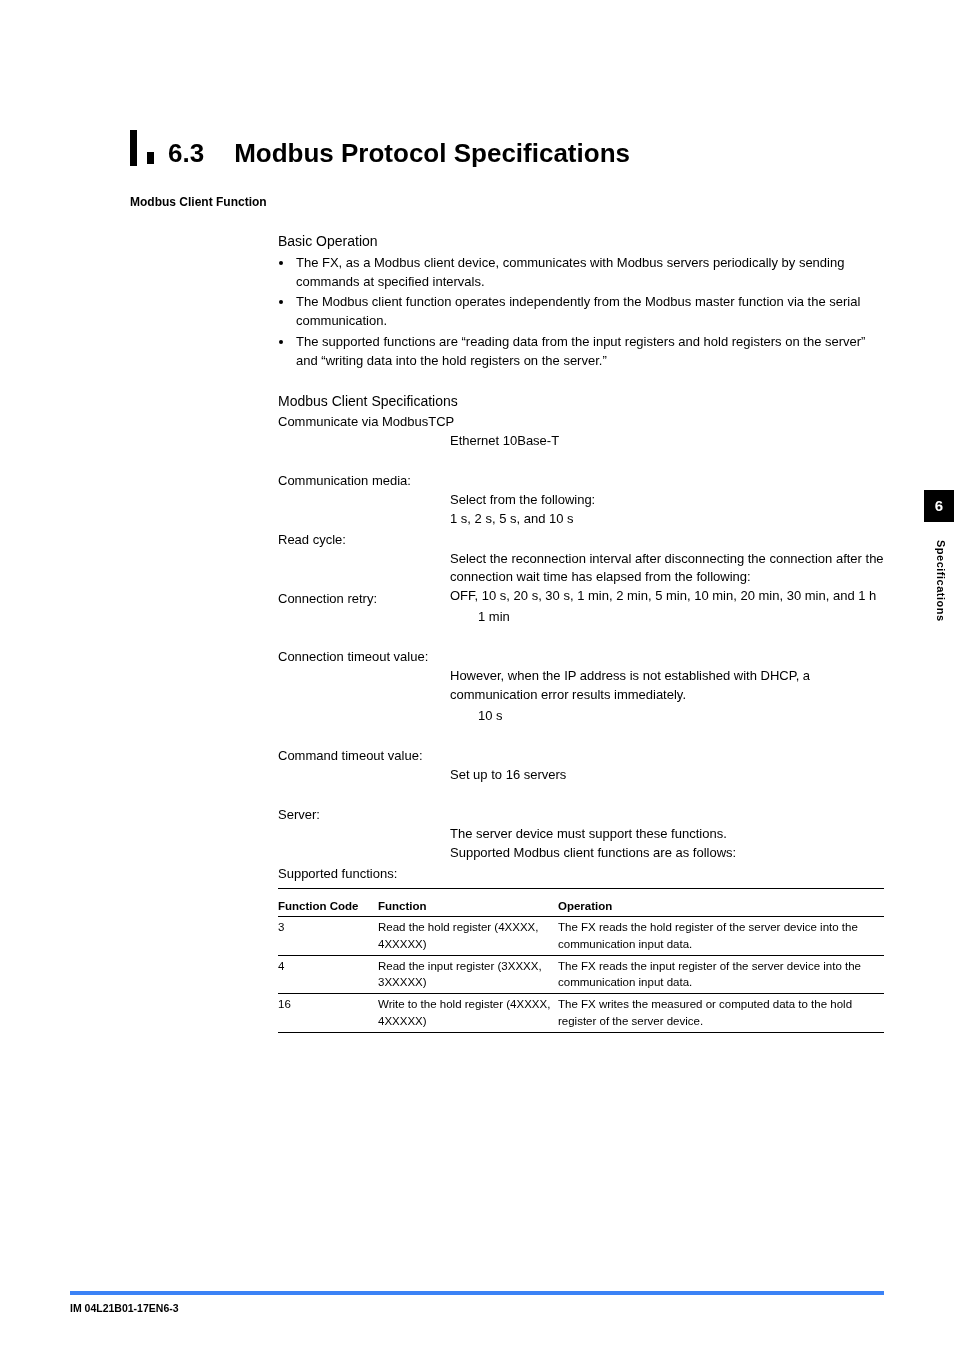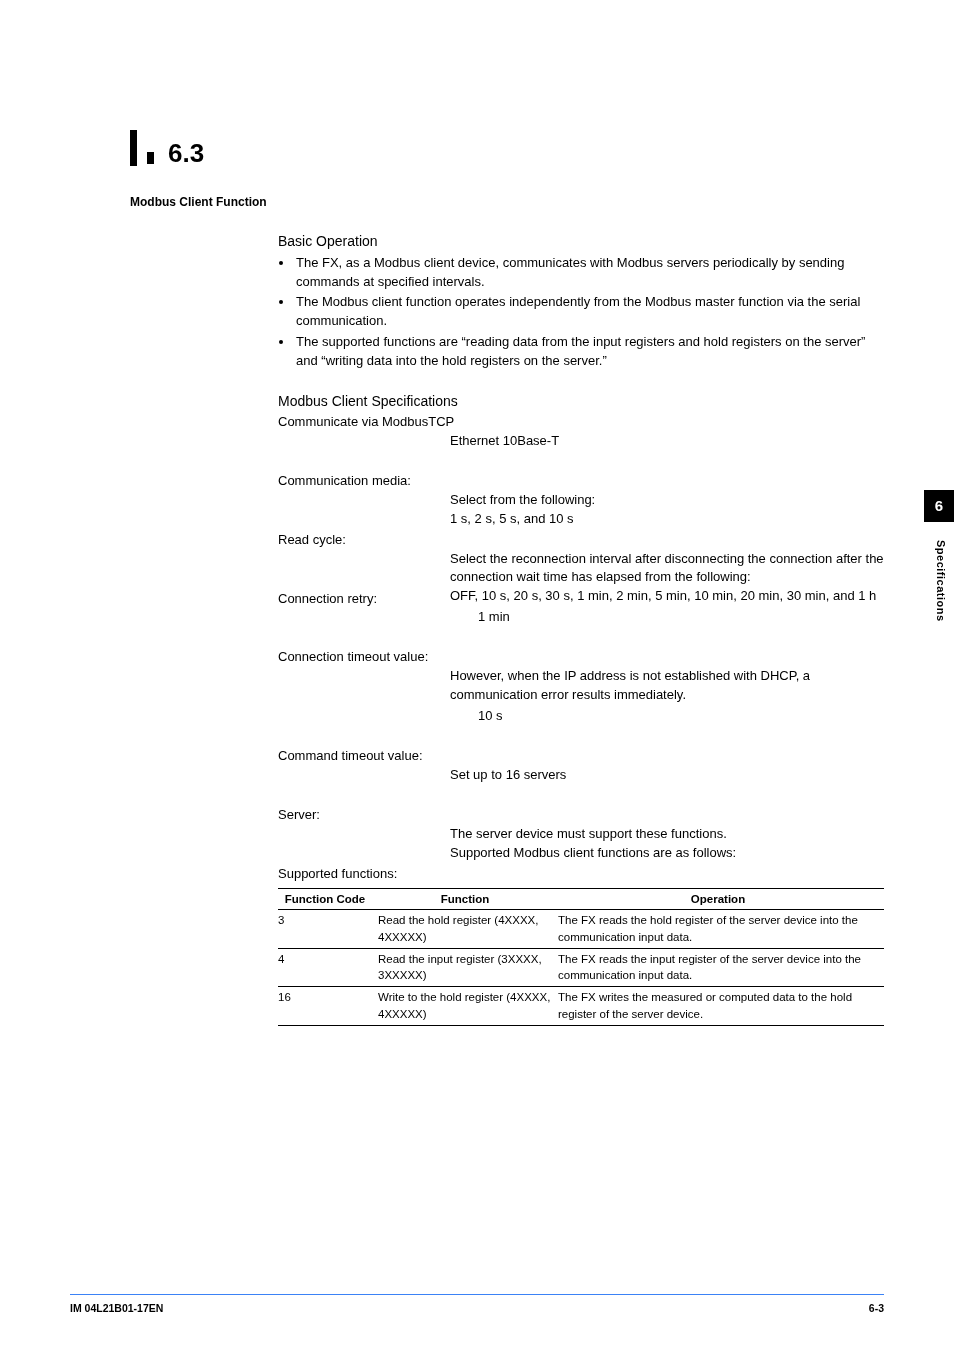--- a/index.html
+++ b/index.html
@@ -81,25 +81,25 @@
   .spec-val {
     flex: 1;
   }
   table.func {
     width: 100%;
     border-collapse: collapse;
     font-size: 11.5px;
     margin-top: 4px;
   }
   table.func th {
-    text-align: center;
+    text-align: left;
     font-weight: bold;
     border-top: 1px solid #000;
     border-bottom: 1px solid #000;
-    padding: 2px 6px 2px 0;
+    padding: 9px 6px 2px 0;
   }
   table.func td {
     border-bottom: 1px solid #000;
     padding: 2px 6px 2px 0;
     vertical-align: top;
   }
   .side-tab {
     position: absolute;
     right: 0;
     top: 490px;
@@ -120,40 +120,40 @@
     writing-mode: vertical-rl;
     font-size: 11px;
     font-weight: bold;
     letter-spacing: 0.5px;
   }
   .footer {
     position: absolute;
     bottom: 34px;
     left: 70px;
     right: 70px;
-    border-top: 1px solid #3b82f6;
+    border-top: 4px solid #3b82f6;
     padding-top: 6px;
     display: flex;
-    justify-content: space-between;
     font-size: 10.5px;
     font-weight: bold;
   }
   .footer .right {
     font-weight: bold;
   }
 </style>
 </head>
 <body>
 
 <div class="page">
 
   <div class="section-number-bar">
     <div class="marker"></div>
     <div class="short-bar"></div>
     <div class="sec-num">6.3</div>
+    <div class="sec-title">Modbus Protocol Specifications</div>
   </div>
 
   <div class="h2">Modbus Client Function</div>
 
   <div class="content">
 
     <div class="h3">Basic Operation</div>
     <ul class="bullets">
       <li>The FX, as a Modbus client device, communicates with Modbus servers periodically by sending commands at specified intervals.</li>
       <li>The Modbus client function operates independently from the Modbus master function via the serial communication.</li>

